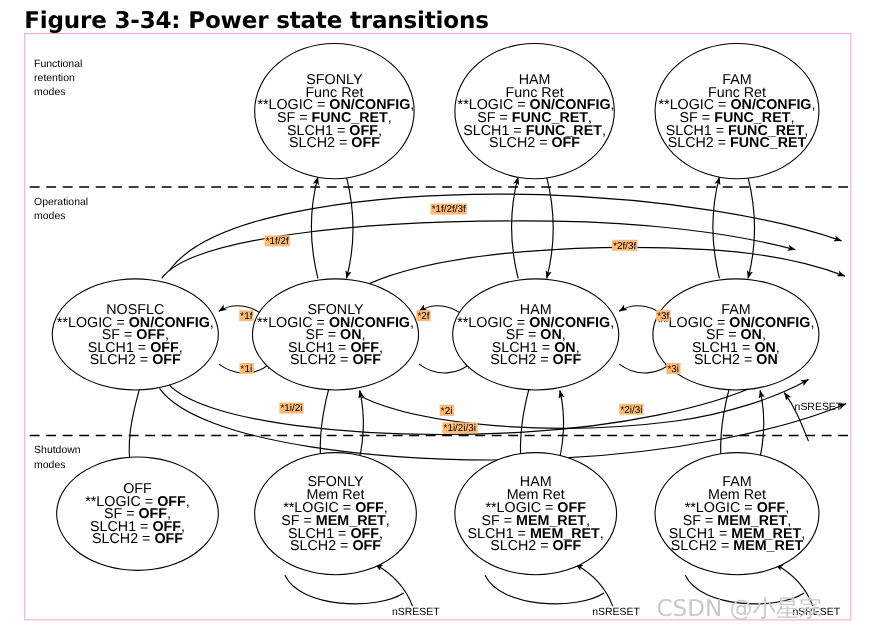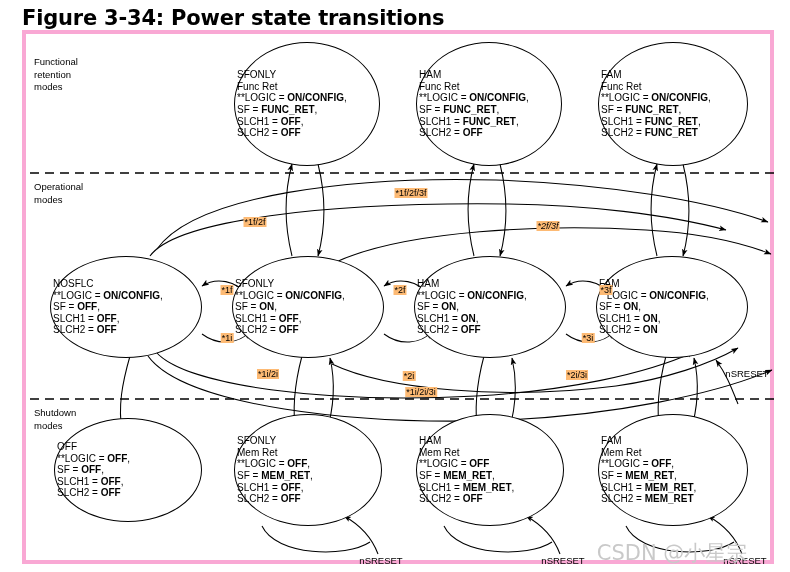--- a/index.html
+++ b/index.html
@@ -7,36 +7,36 @@
        font-family:"Liberation Sans","DejaVu Sans",sans-serif;color:#000;}
 
   #figure-title{
     position:absolute;left:22px;top:6px;
     font-size:21px;font-weight:bold;letter-spacing:-0.2px;
     font-family:"DejaVu Sans","Liberation Sans",sans-serif;
   }
 
   #diagram-frame{
     position:absolute;left:22px;top:30px;width:752px;height:534px;
-    border:4px solid #f9a8d4;box-sizing:border-box;background:#fff;
+    border:1px solid #f9a8d4;box-sizing:border-box;background:#fff;
   }
 
   svg.layer{position:absolute;left:0;top:0;width:752px;height:534px;overflow:visible;}
 
   .band-label{
     position:absolute;font-size:9.5px;line-height:12.5px;color:#000;white-space:pre-line;
   }
 
   .node{
     position:absolute;box-sizing:border-box;
     border:1.2px solid #000;border-radius:50%;background:#fff;
     display:flex;align-items:center;justify-content:center;
   }
   .node-inner{
-    text-align:left;font-size:10px;line-height:11.6px;
+    text-align:center;font-size:13px;line-height:11.6px;
     width:100%;padding:0 2px;box-sizing:border-box;
   }
   .node-inner .ln{white-space:nowrap;}
   .node-inner b{font-weight:bold;}
 
   .edge-label{
     position:absolute;font-size:9px;color:#000;background:#fdba74;
     padding:0 1px;white-space:nowrap;transform:translate(-50%,-50%);
   }
   .sig-label{
@@ -229,29 +229,29 @@
         <div class="ln">Mem Ret</div>
         <div class="ln">**LOGIC = <b>OFF</b>,</div>
         <div class="ln">SF = <b>MEM_RET</b>,</div>
         <div class="ln">SLCH1 = <b>MEM_RET</b>,</div>
         <div class="ln">SLCH2 = <b>MEM_RET</b></div>
       </div>
   </div>
 
   <div class="edge-label" style="left:385px;top:159px;">*1f/2f/3f</div>
   <div class="edge-label" style="left:229px;top:188px;">*1f/2f</div>
-  <div class="edge-label" style="left:522px;top:192px;font-style:italic;">*2f/3f</div>
+  <div class="edge-label" style="left:545px;top:192px;">*2f/3f</div>
 
   <div class="edge-label" style="left:201px;top:256px;">*1f</div>
-  <div class="edge-label" style="left:374px;top:256px;text-align:center;">*2f</div>
+  <div class="edge-label" style="left:362px;top:256px;text-align:center;">*2f</div>
   <div class="edge-label" style="left:565px;top:256px;margin-left:15px;">*3f</div>
 
   <div class="edge-label" style="left:201px;top:304px;">*1i</div>
   <div class="edge-label" style="left:383px;top:304px;margin-top:38px;">*2i</div>
-  <div class="edge-label" style="left:562px;top:304px;">*3i</div>
+  <div class="edge-label" style="left:589px;top:304px;">*3i</div>
 
   <div class="edge-label" style="left:242px;top:340px;">*1i/2i</div>
   <div class="edge-label" style="left:395px;top:358px;">*1i/2i/3i</div>
   <div class="edge-label" style="left:551px;top:341px;">*2i/3i</div>
 
   <div class="sig-label" style="left:721px;top:339px;">nSRESET</div>
   <div class="sig-label" style="left:355px;top:526px;">nSRESET</div>
   <div class="sig-label" style="left:537px;top:526px;">nSRESET</div>
   <div class="sig-label" style="left:719px;top:526px;">nSRESET</div>
 </div>

